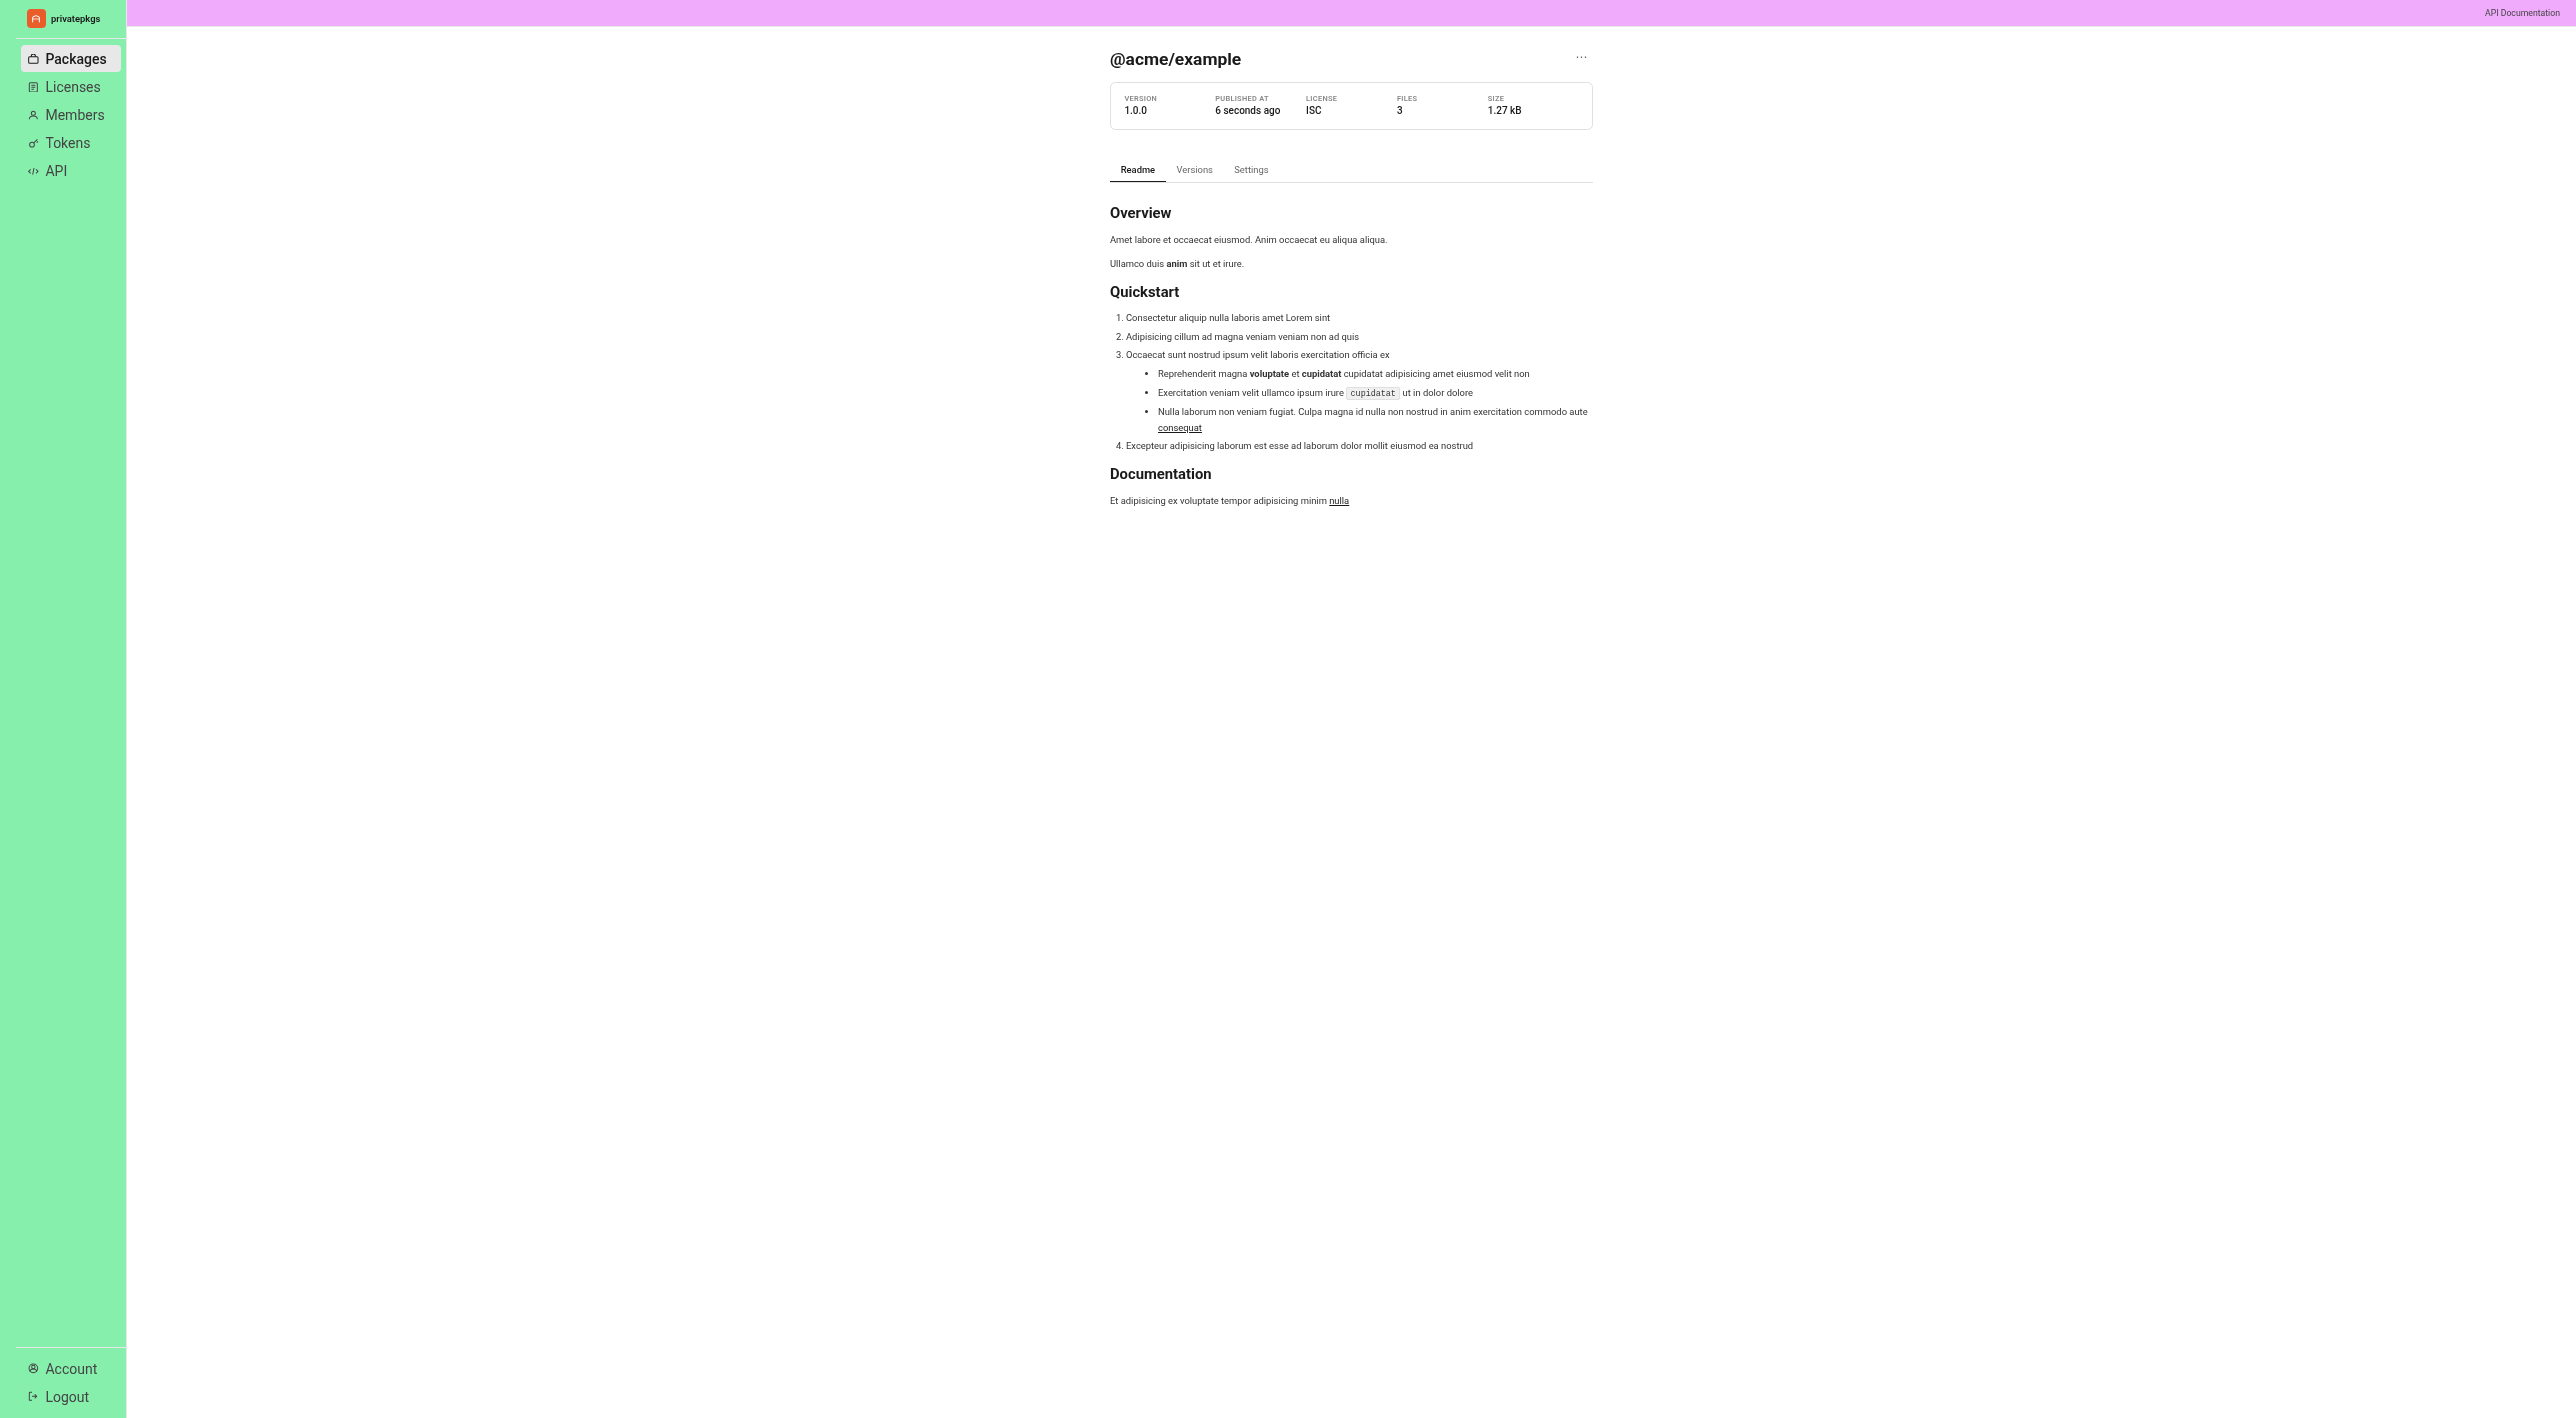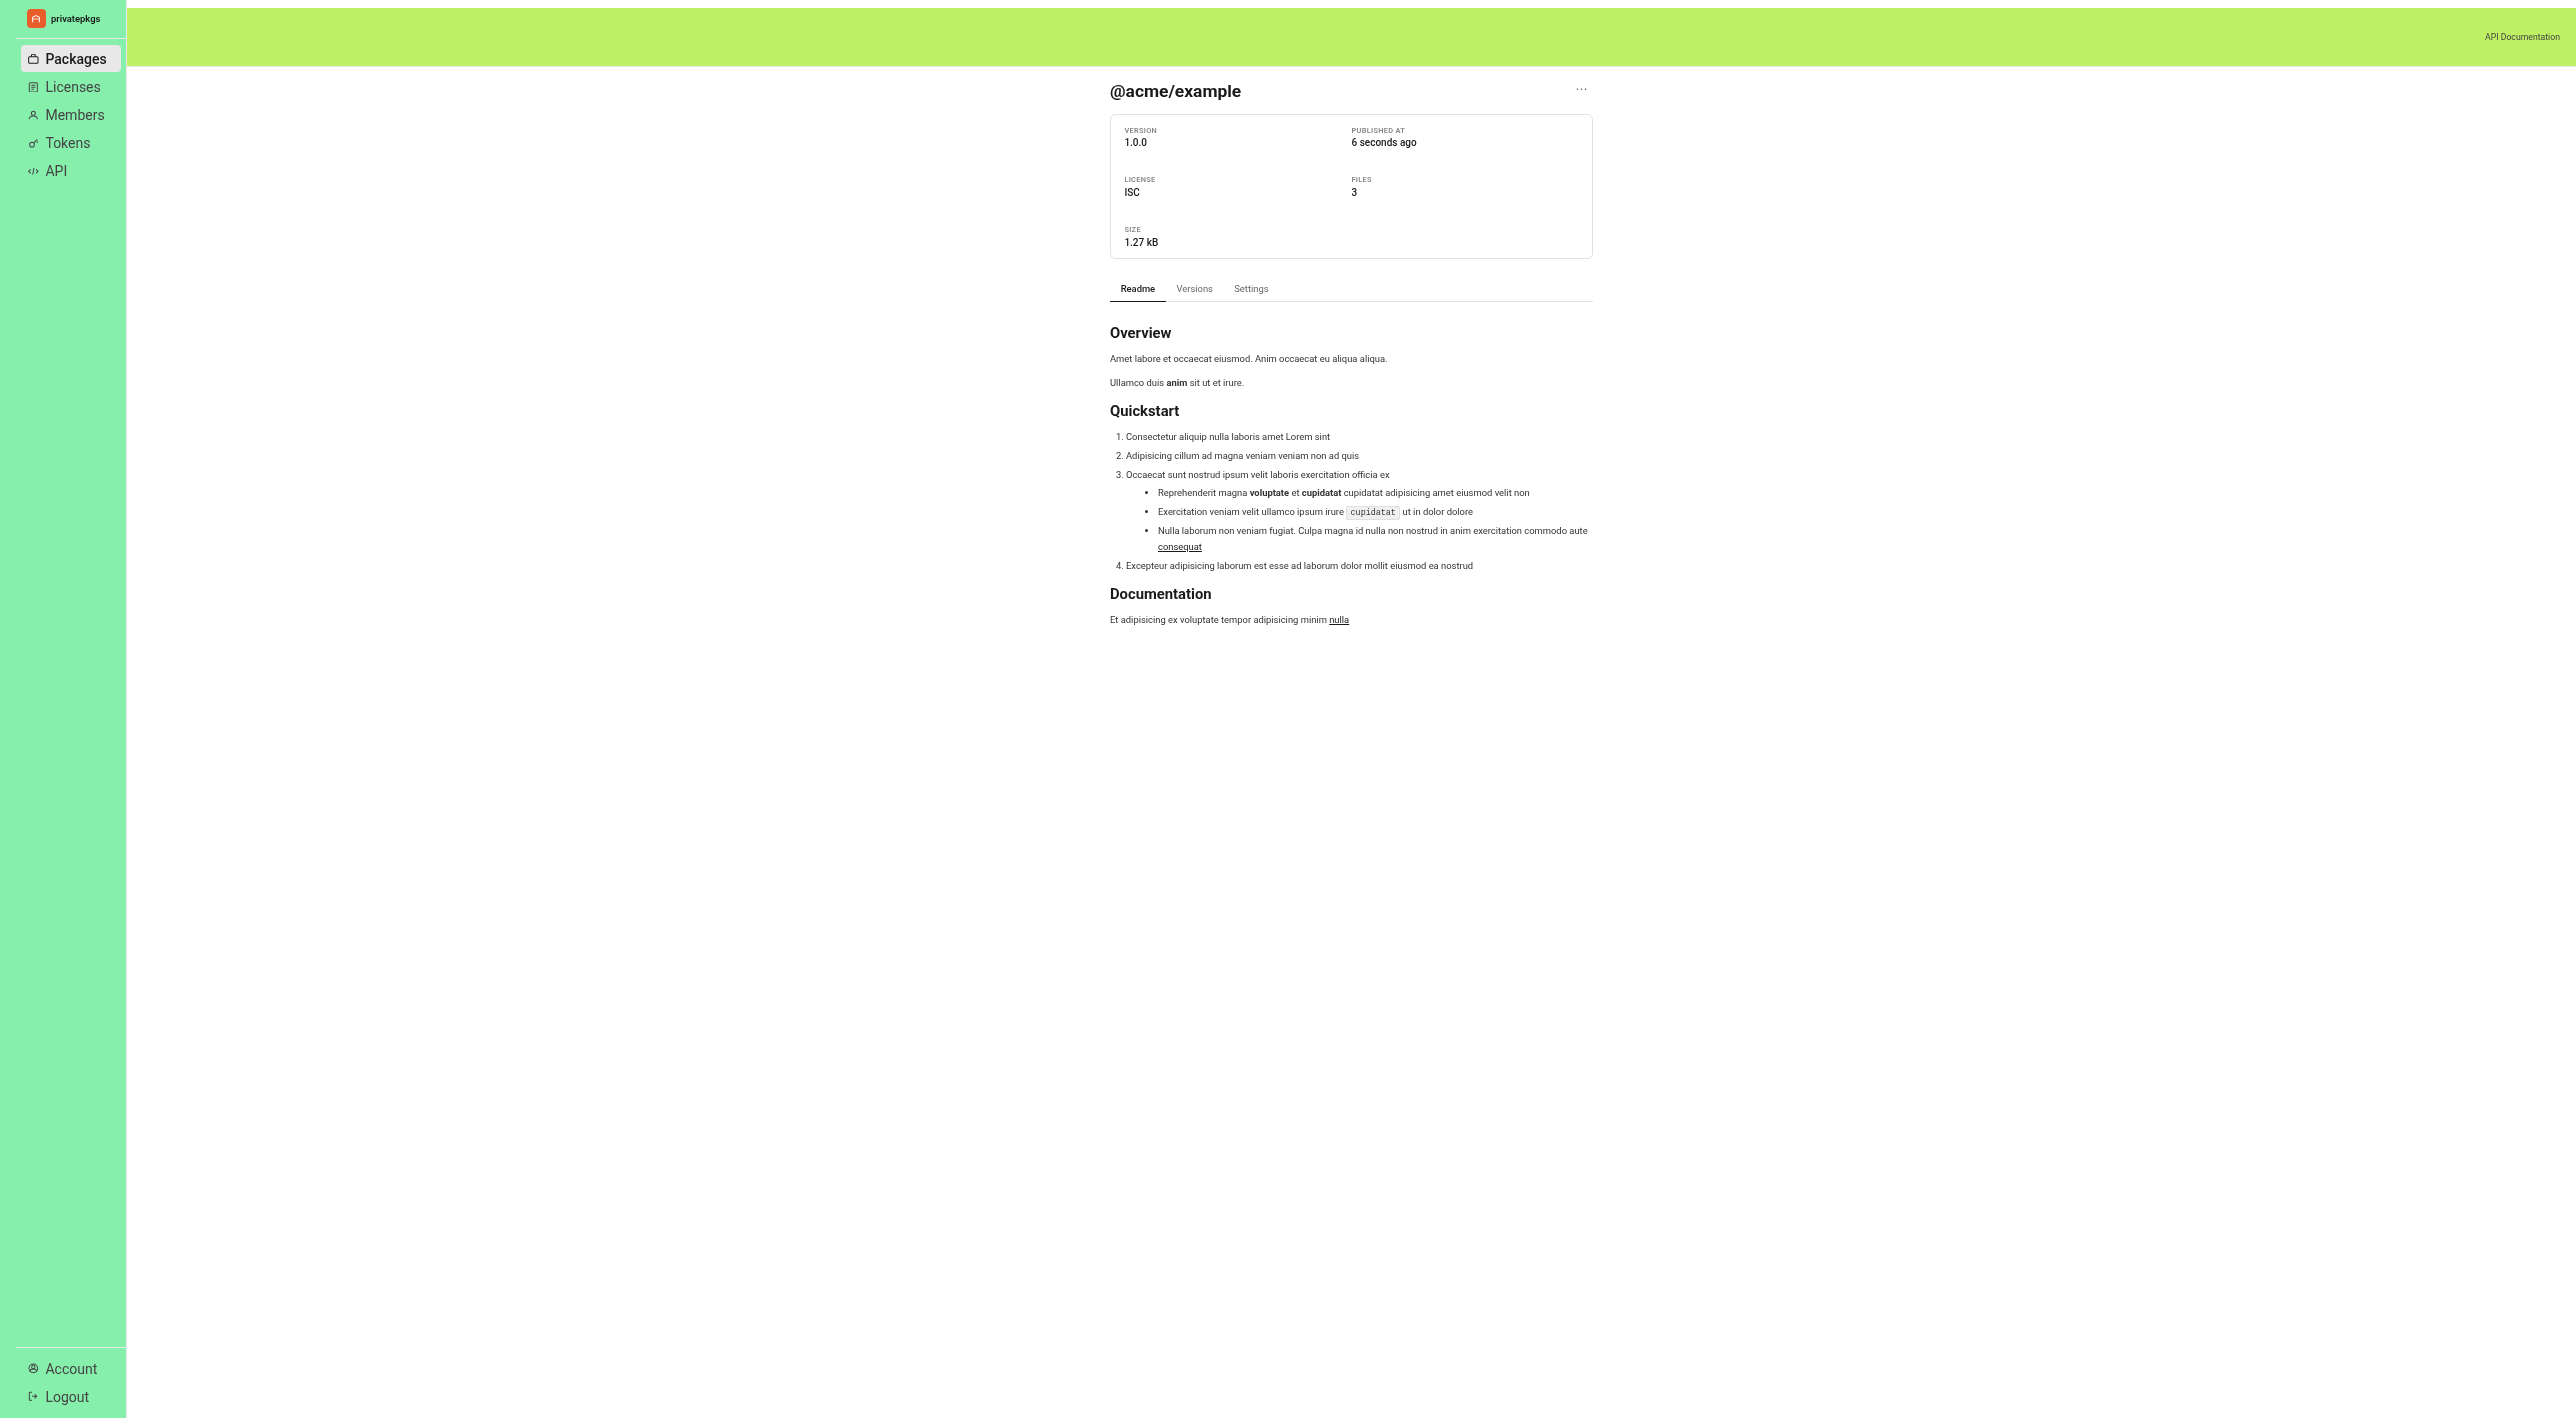--- a/index.html
+++ b/index.html
@@ -102,25 +102,25 @@
       flex-direction: column;
       overflow-y: auto;
       height: 100vh;
     }
 
     
     #topbar {
       display: flex;
       align-items: center;
       justify-content: flex-end;
-      padding: 24px 16px;
+      padding: 8px 16px;
       border-bottom: 0.7px solid #e8e8e8;
-      background: #bef264;
+      background: #f0abfc;
       position: sticky;
-      top: 8px;
+      top: 0;
       z-index: 10;
     }
 
     #topbar-link {
       font-size: 8.7px;
       color: #444;
       text-decoration: none;
       cursor: pointer;
     }
 
@@ -155,25 +155,25 @@
       padding: 2.7px 5.4px;
       border-radius: 2.7px;
       line-height: 1;
     }
 
     
     #meta-card {
       border: 0.7px solid #e0e0e0;
       border-radius: 5.4px;
       padding: 10.7px 13.4px;
-      margin-bottom: 17px;
+      margin-bottom: 27px;
       display: grid;
-      grid-template-columns: 1fr 1fr;
+      grid-template-columns: 1fr 1fr 1fr 1fr 1fr;
       grid-template-rows: auto auto;
-      gap: 27px 0;
+      gap: 2px 0;
     }
 
     .meta-field label {
       display: block;
       font-size: 7.4px;
       font-weight: 600;
       text-transform: uppercase;
       color: #888;
       letter-spacing: 0.04em;
       margin-bottom: 2.7px;

